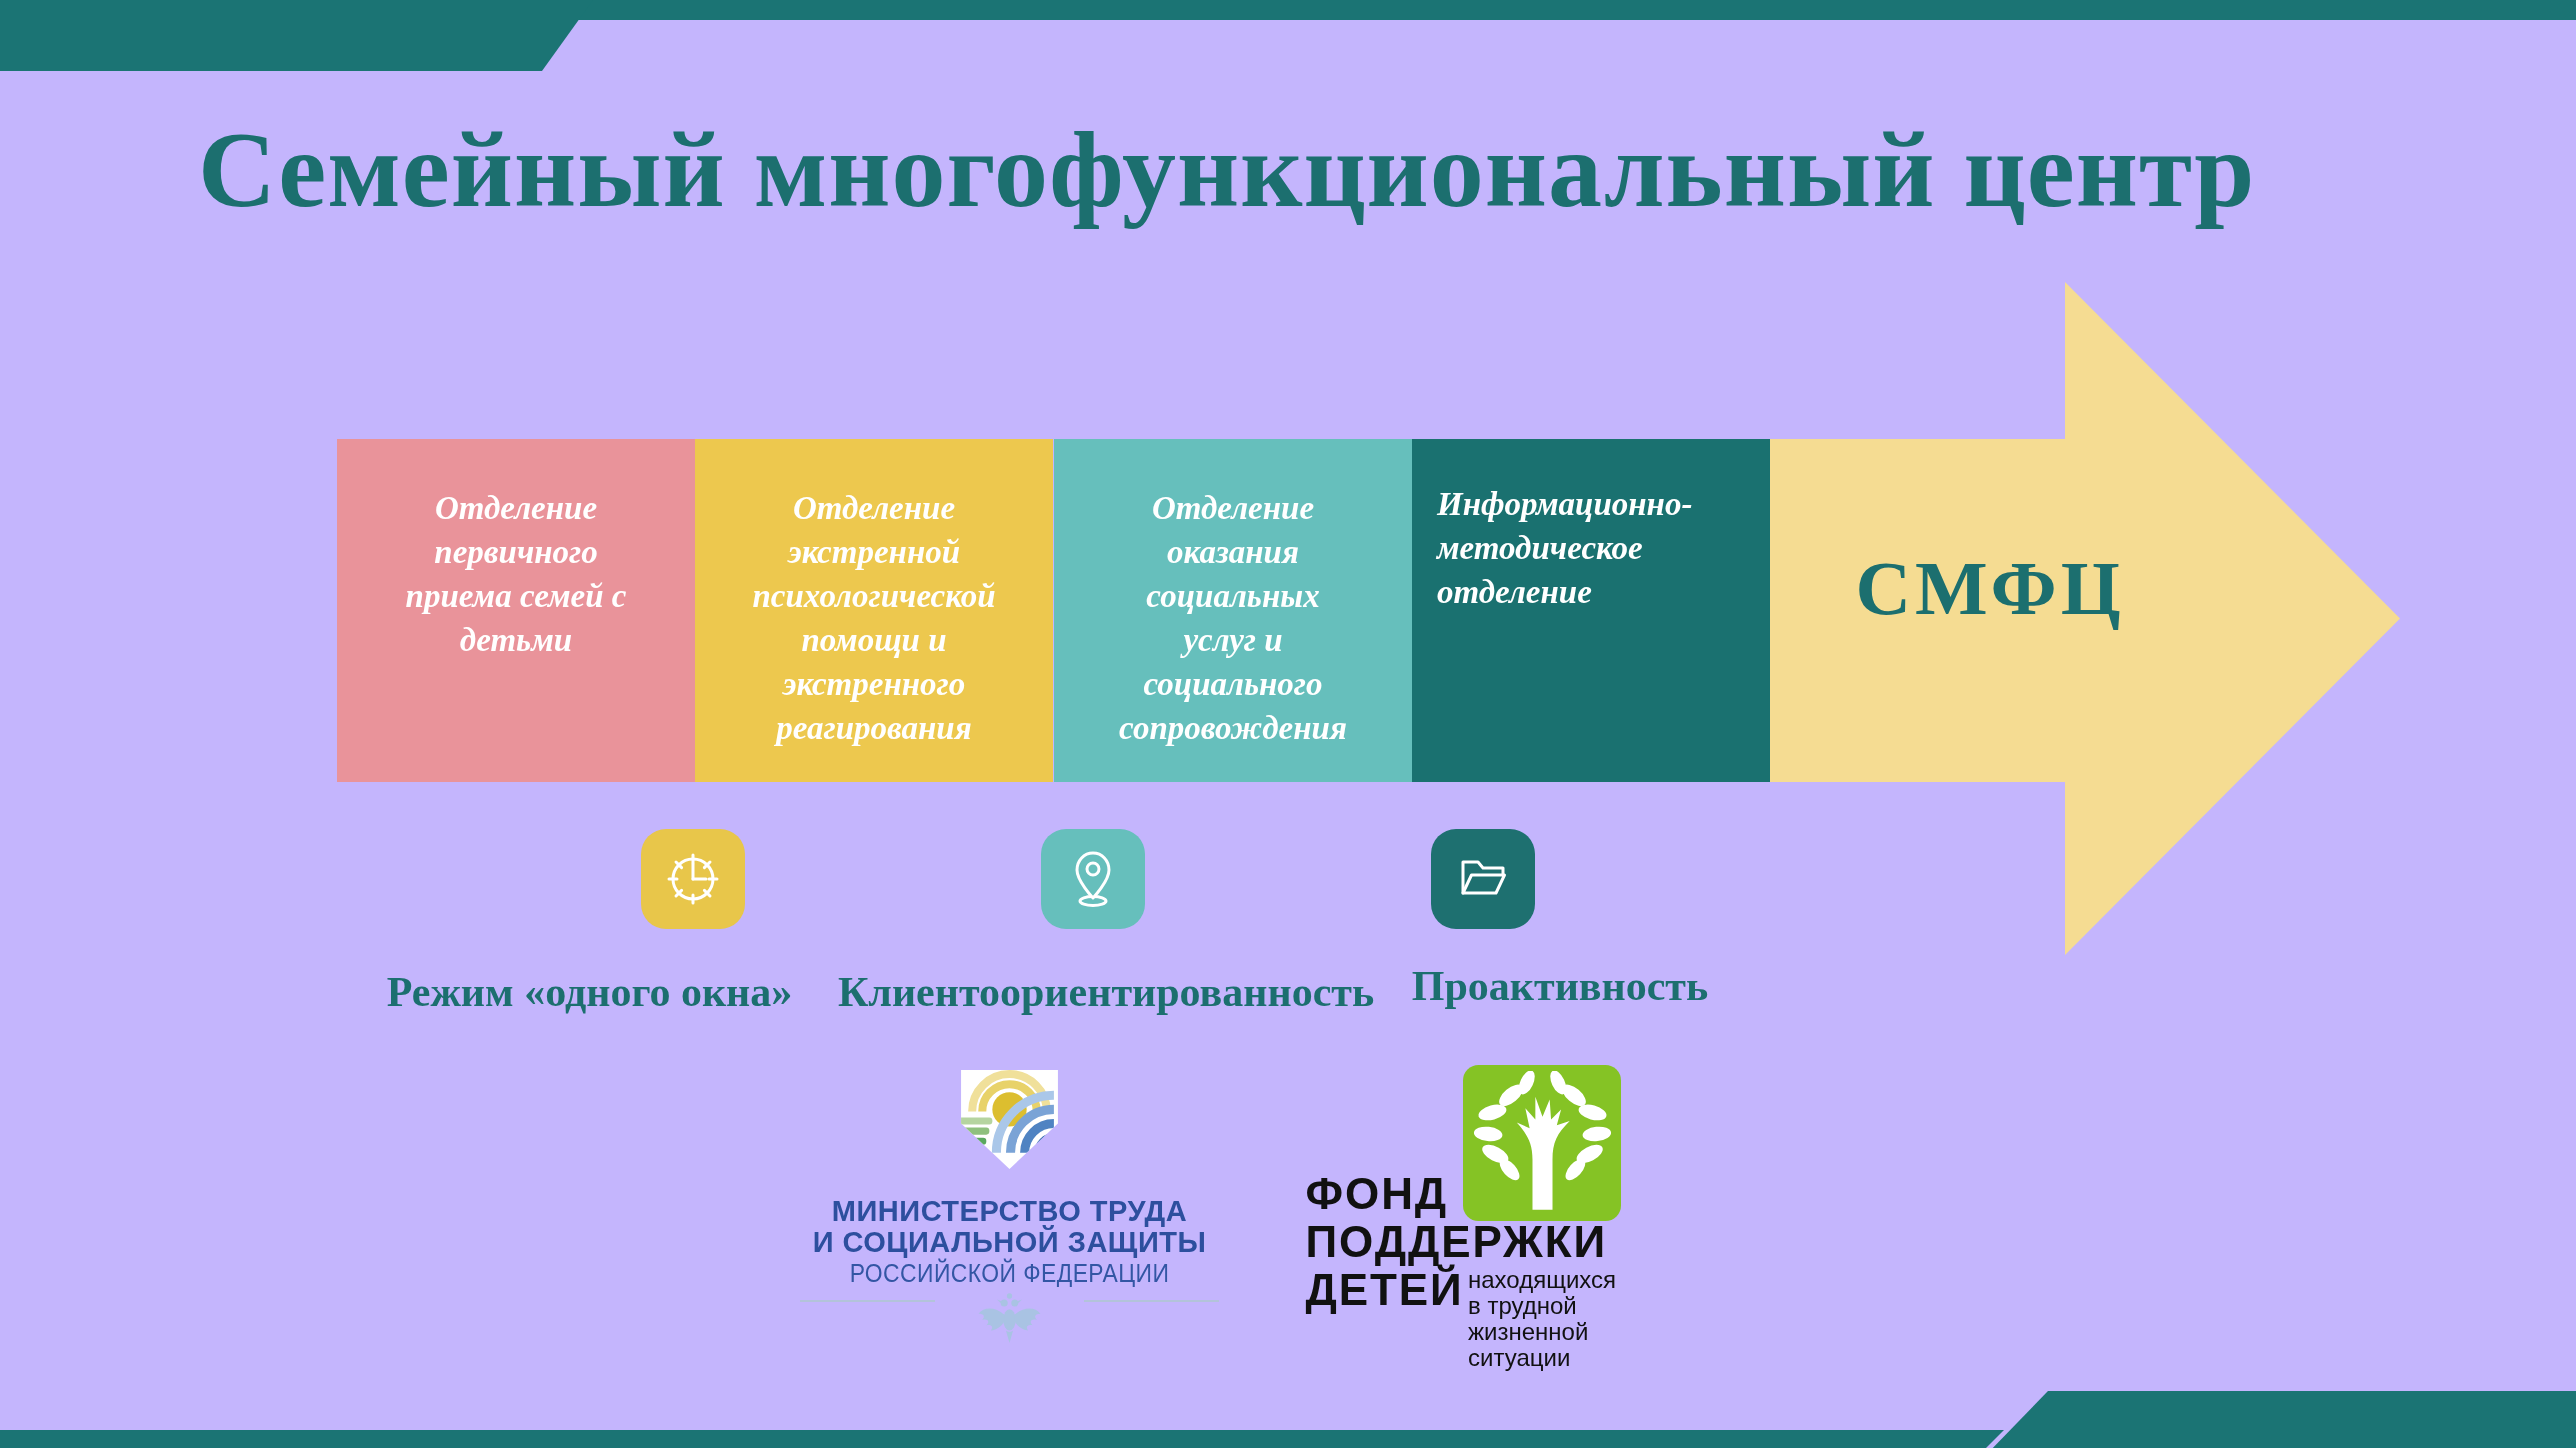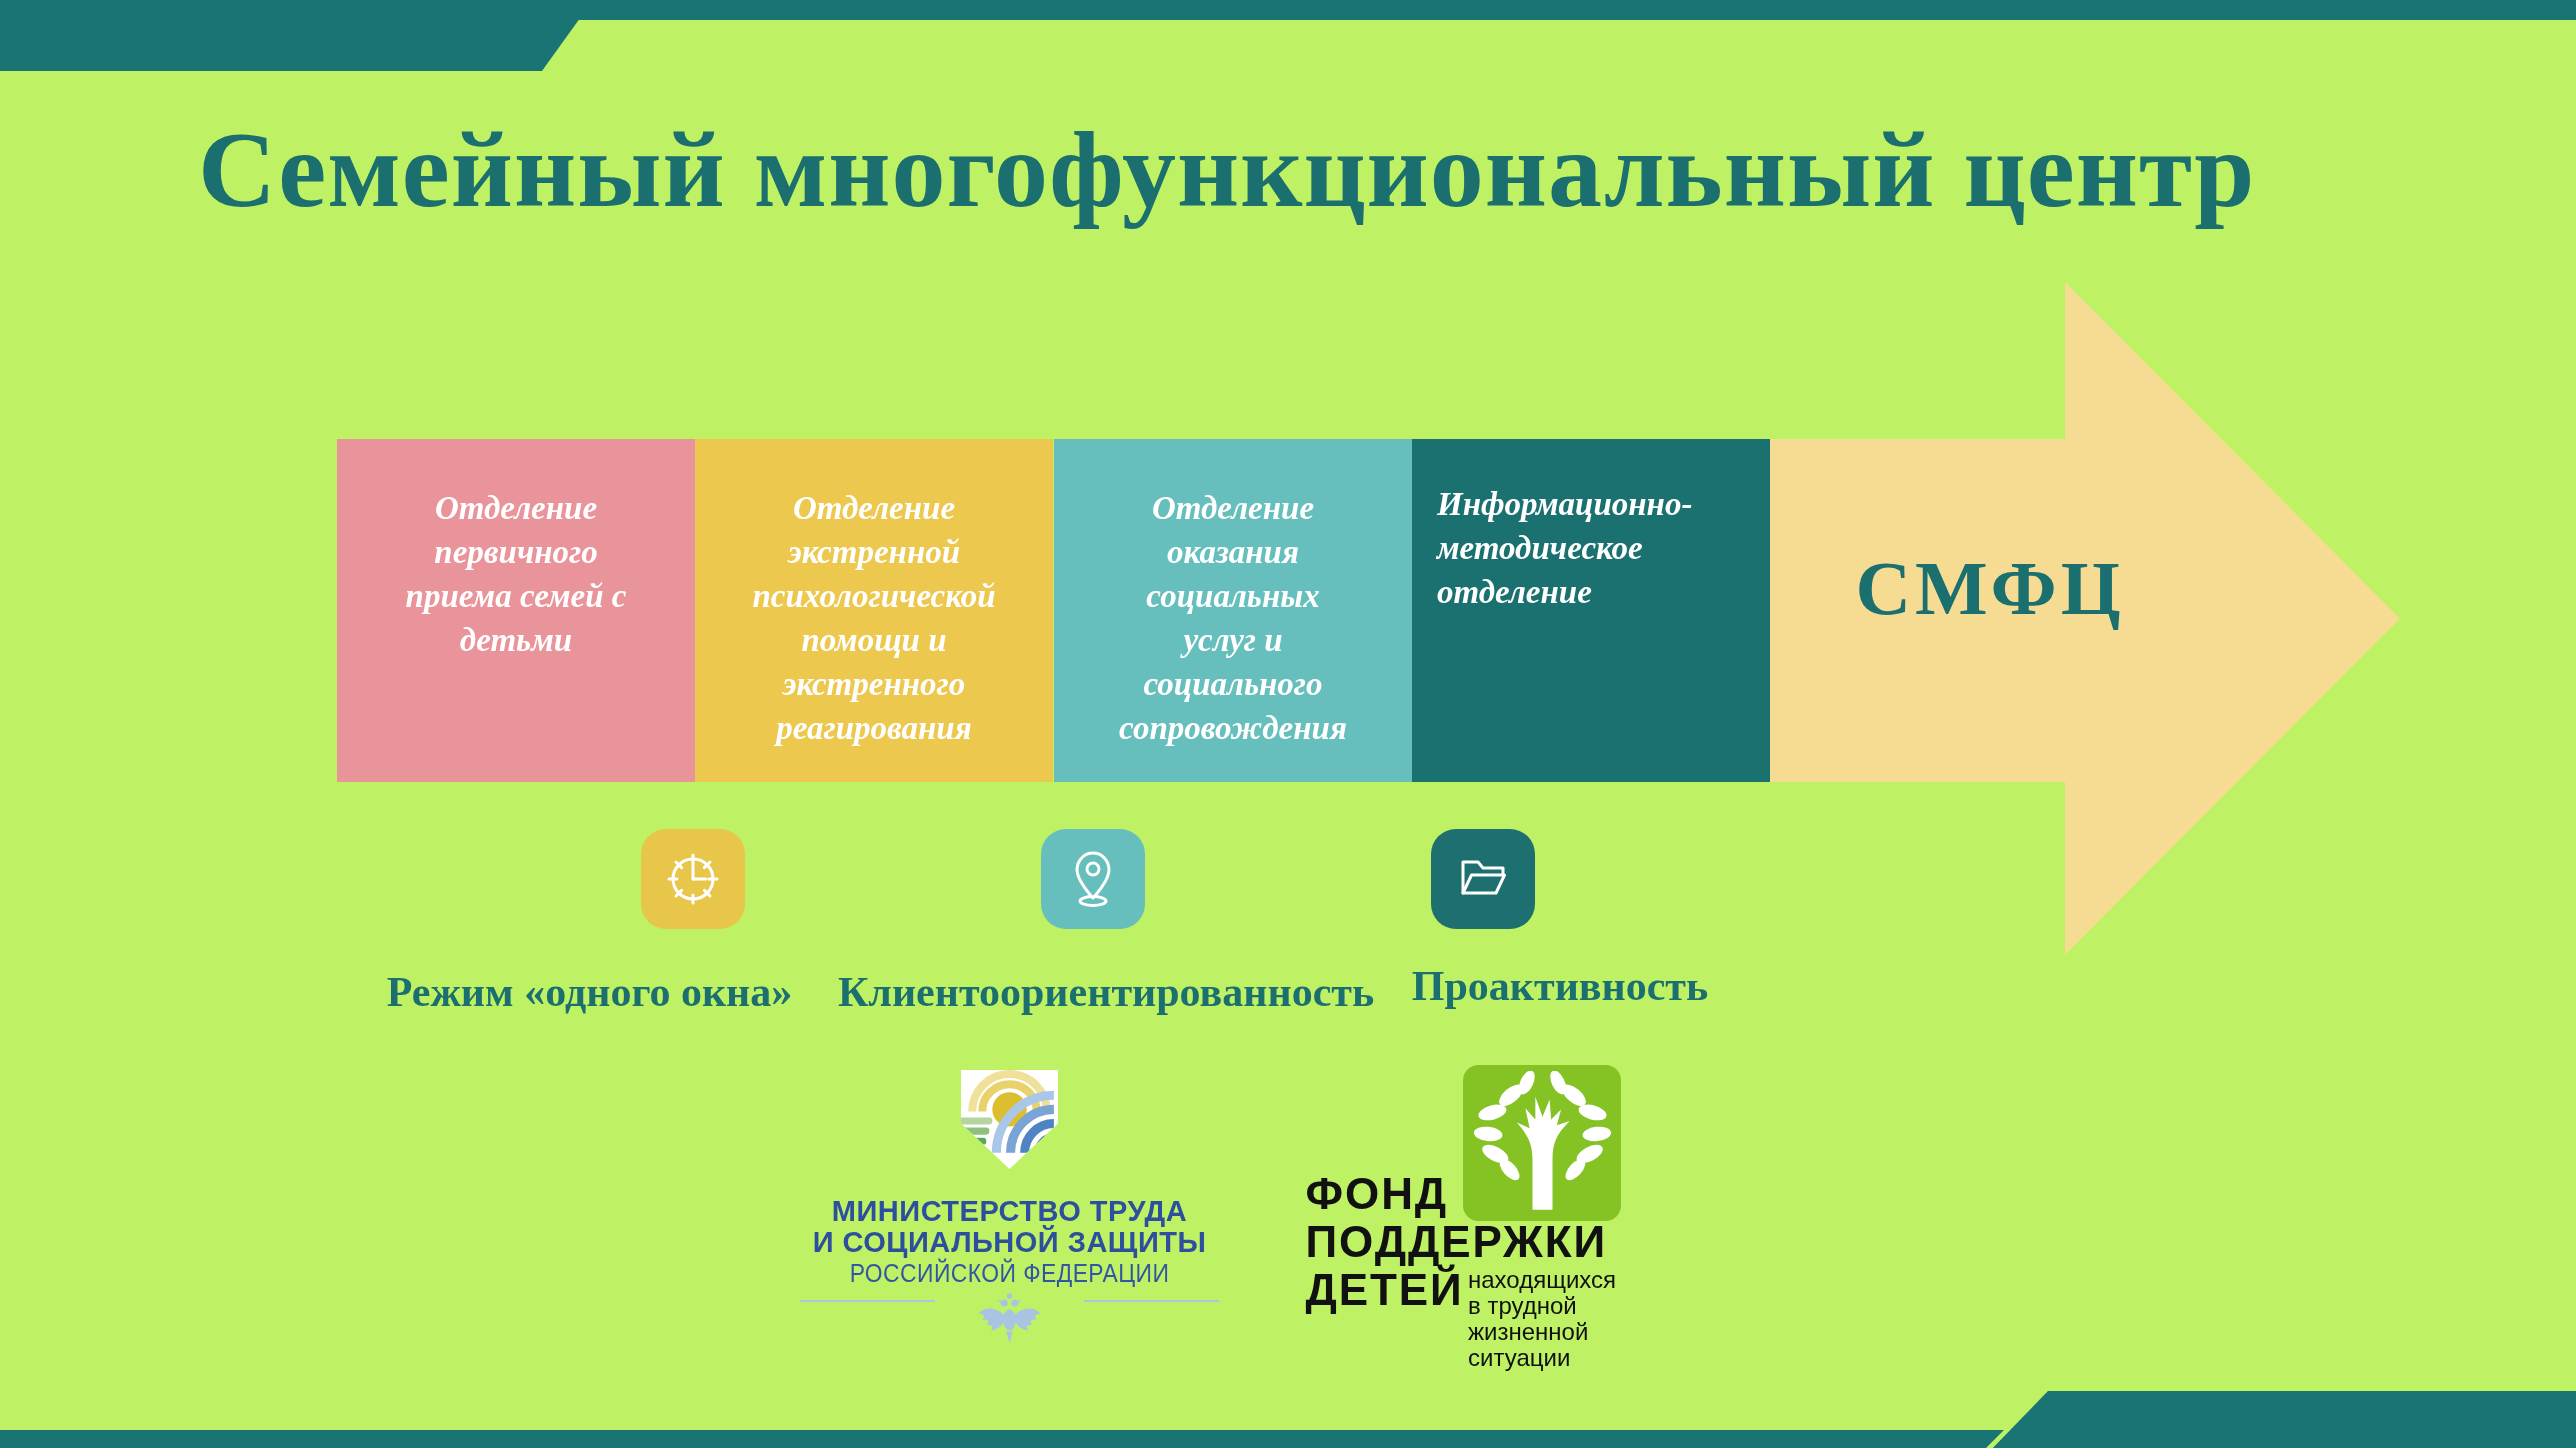--- a/index.html
+++ b/index.html
@@ -1,16 +1,16 @@
 <!DOCTYPE html>
 <html><head>
 <meta charset="utf-8">
 <style>
   html,body{margin:0;padding:0;background:#ffffff;}
-  .slide{position:relative;width:2576px;height:1449px;background:#bef264;overflow:hidden;
+  .slide{position:relative;width:2576px;height:1449px;background:#c4b5fd;overflow:hidden;
          font-family:"Liberation Serif", serif;}
 
   
   .top-strip{position:absolute;left:0;top:0;width:2576px;height:20px;background:#1b7474;}
   .top-left-band{position:absolute;left:0;top:0;width:593px;height:71px;background:#1b7474;
     clip-path:polygon(0 0,593px 0,542px 71px,0 71px);}
   .bottom-strip{position:absolute;left:0;top:1430px;width:2004px;height:19.3px;background:#1b7474;
     clip-path:polygon(0 0,100% 0,calc(100% - 19.3px) 100%,0 100%);}
   .bottom-right-band{position:absolute;left:1985px;top:1391px;width:591px;height:58px;background:#1b7474;
     clip-path:polygon(63px 0,100% 0,100% 100%,6.8px 100%);}

